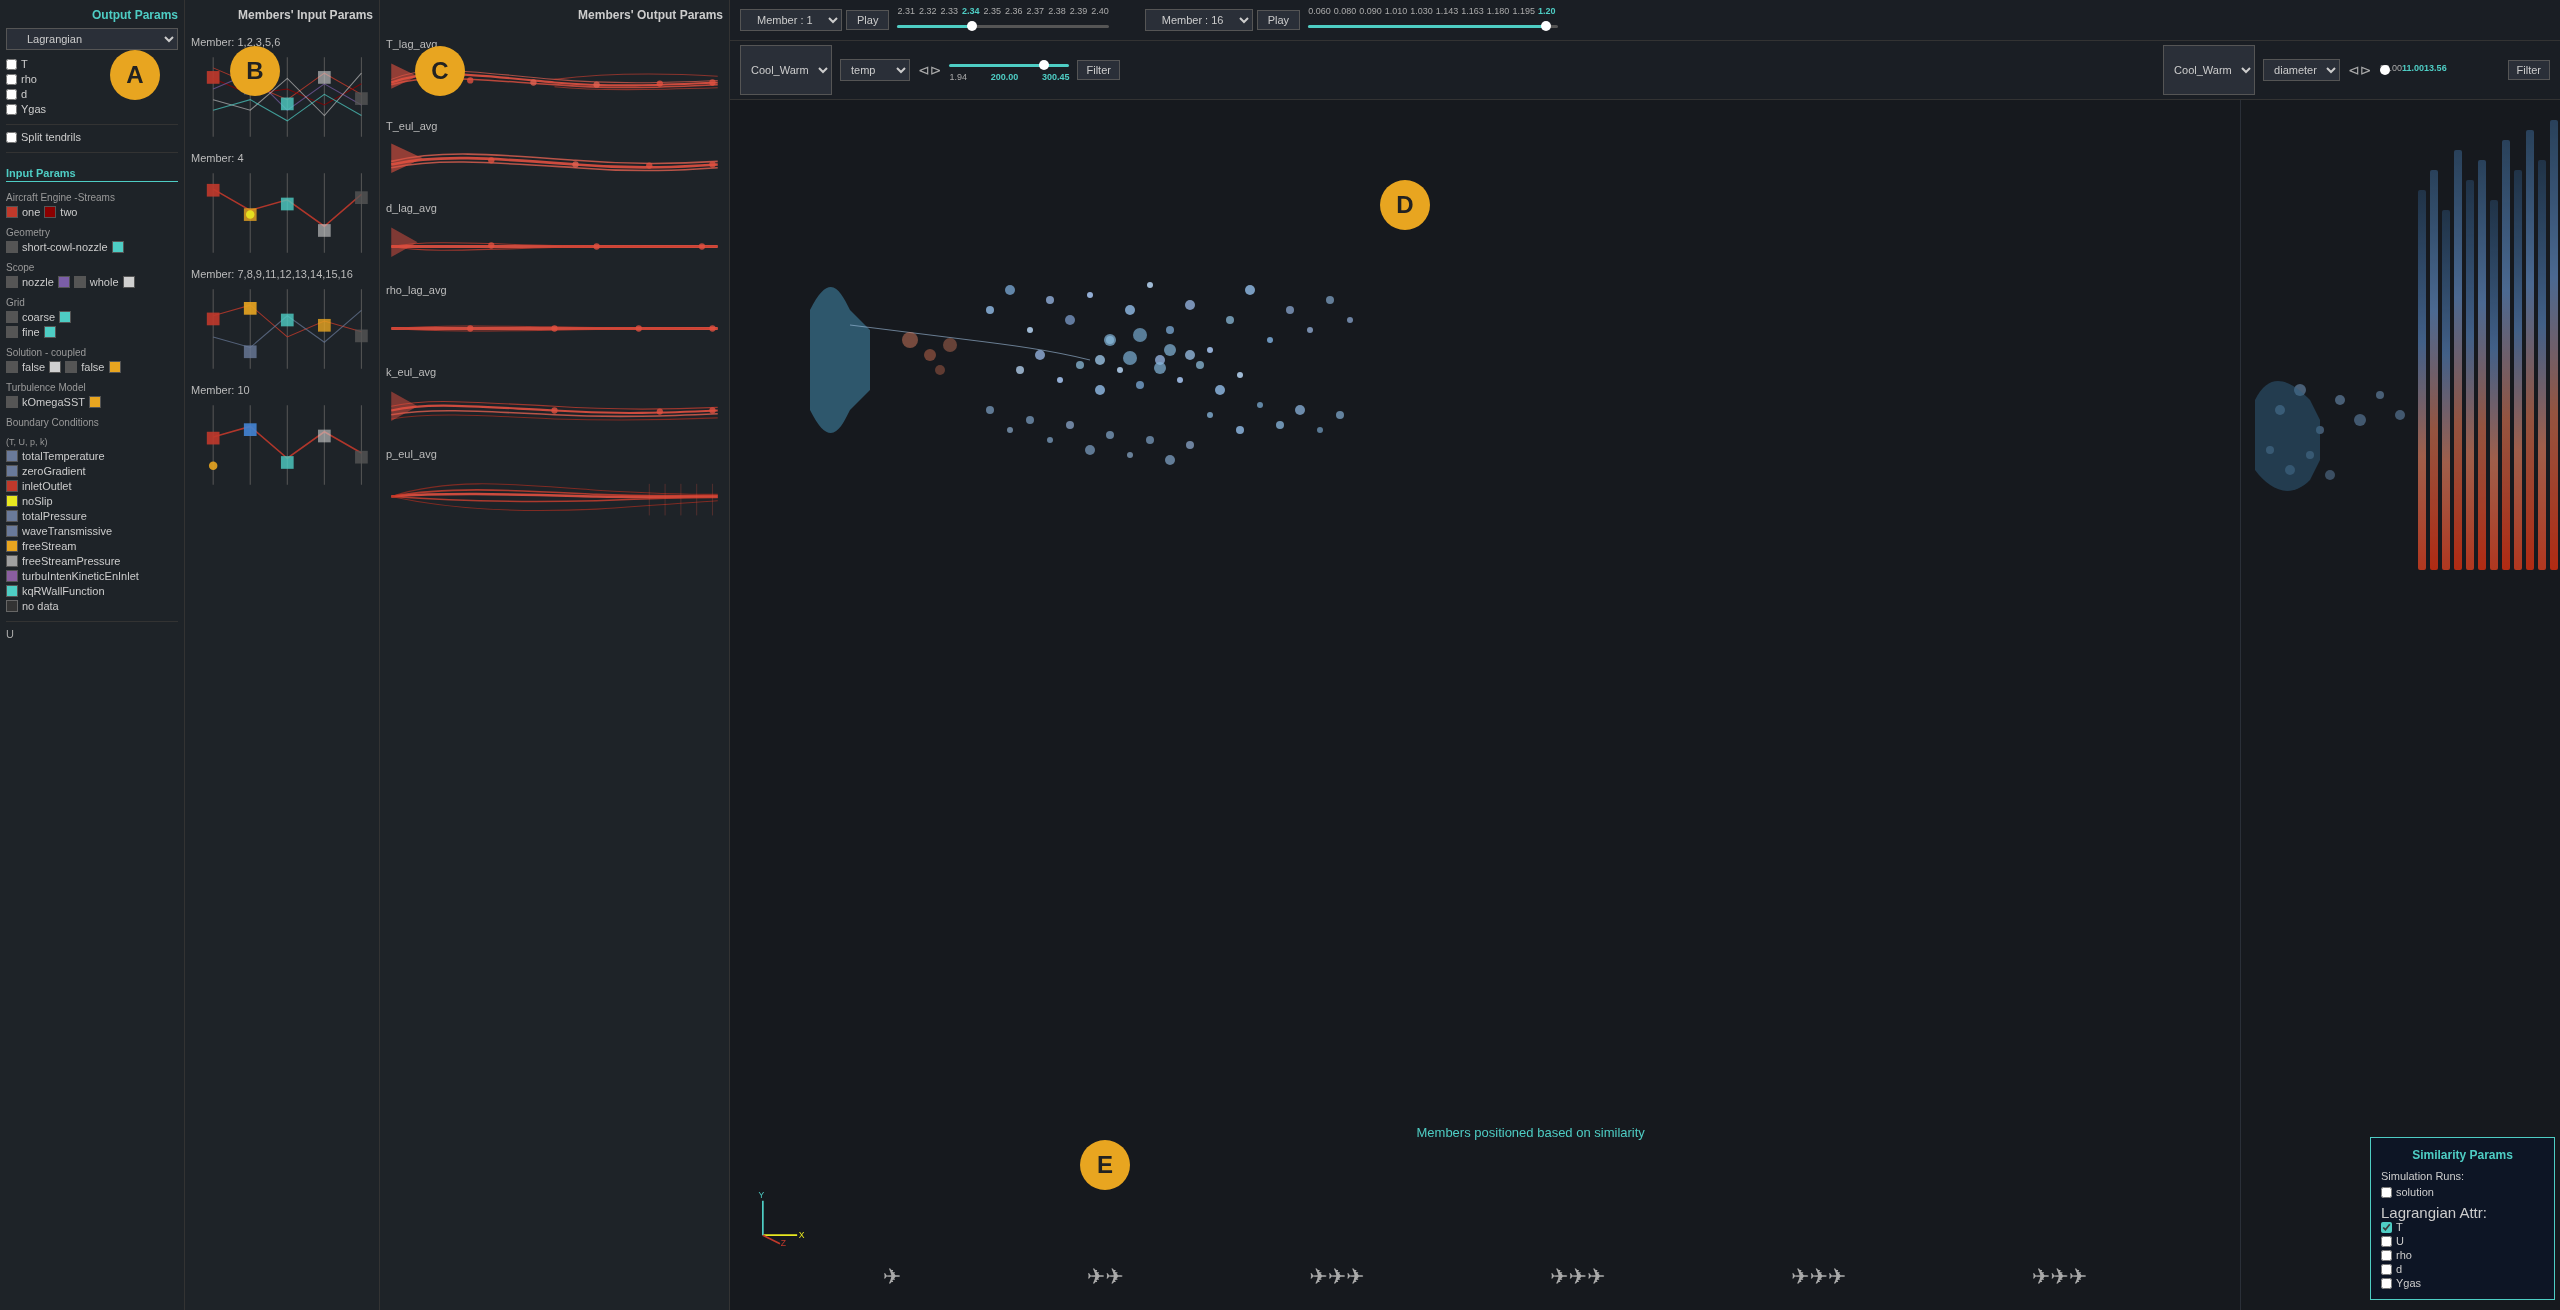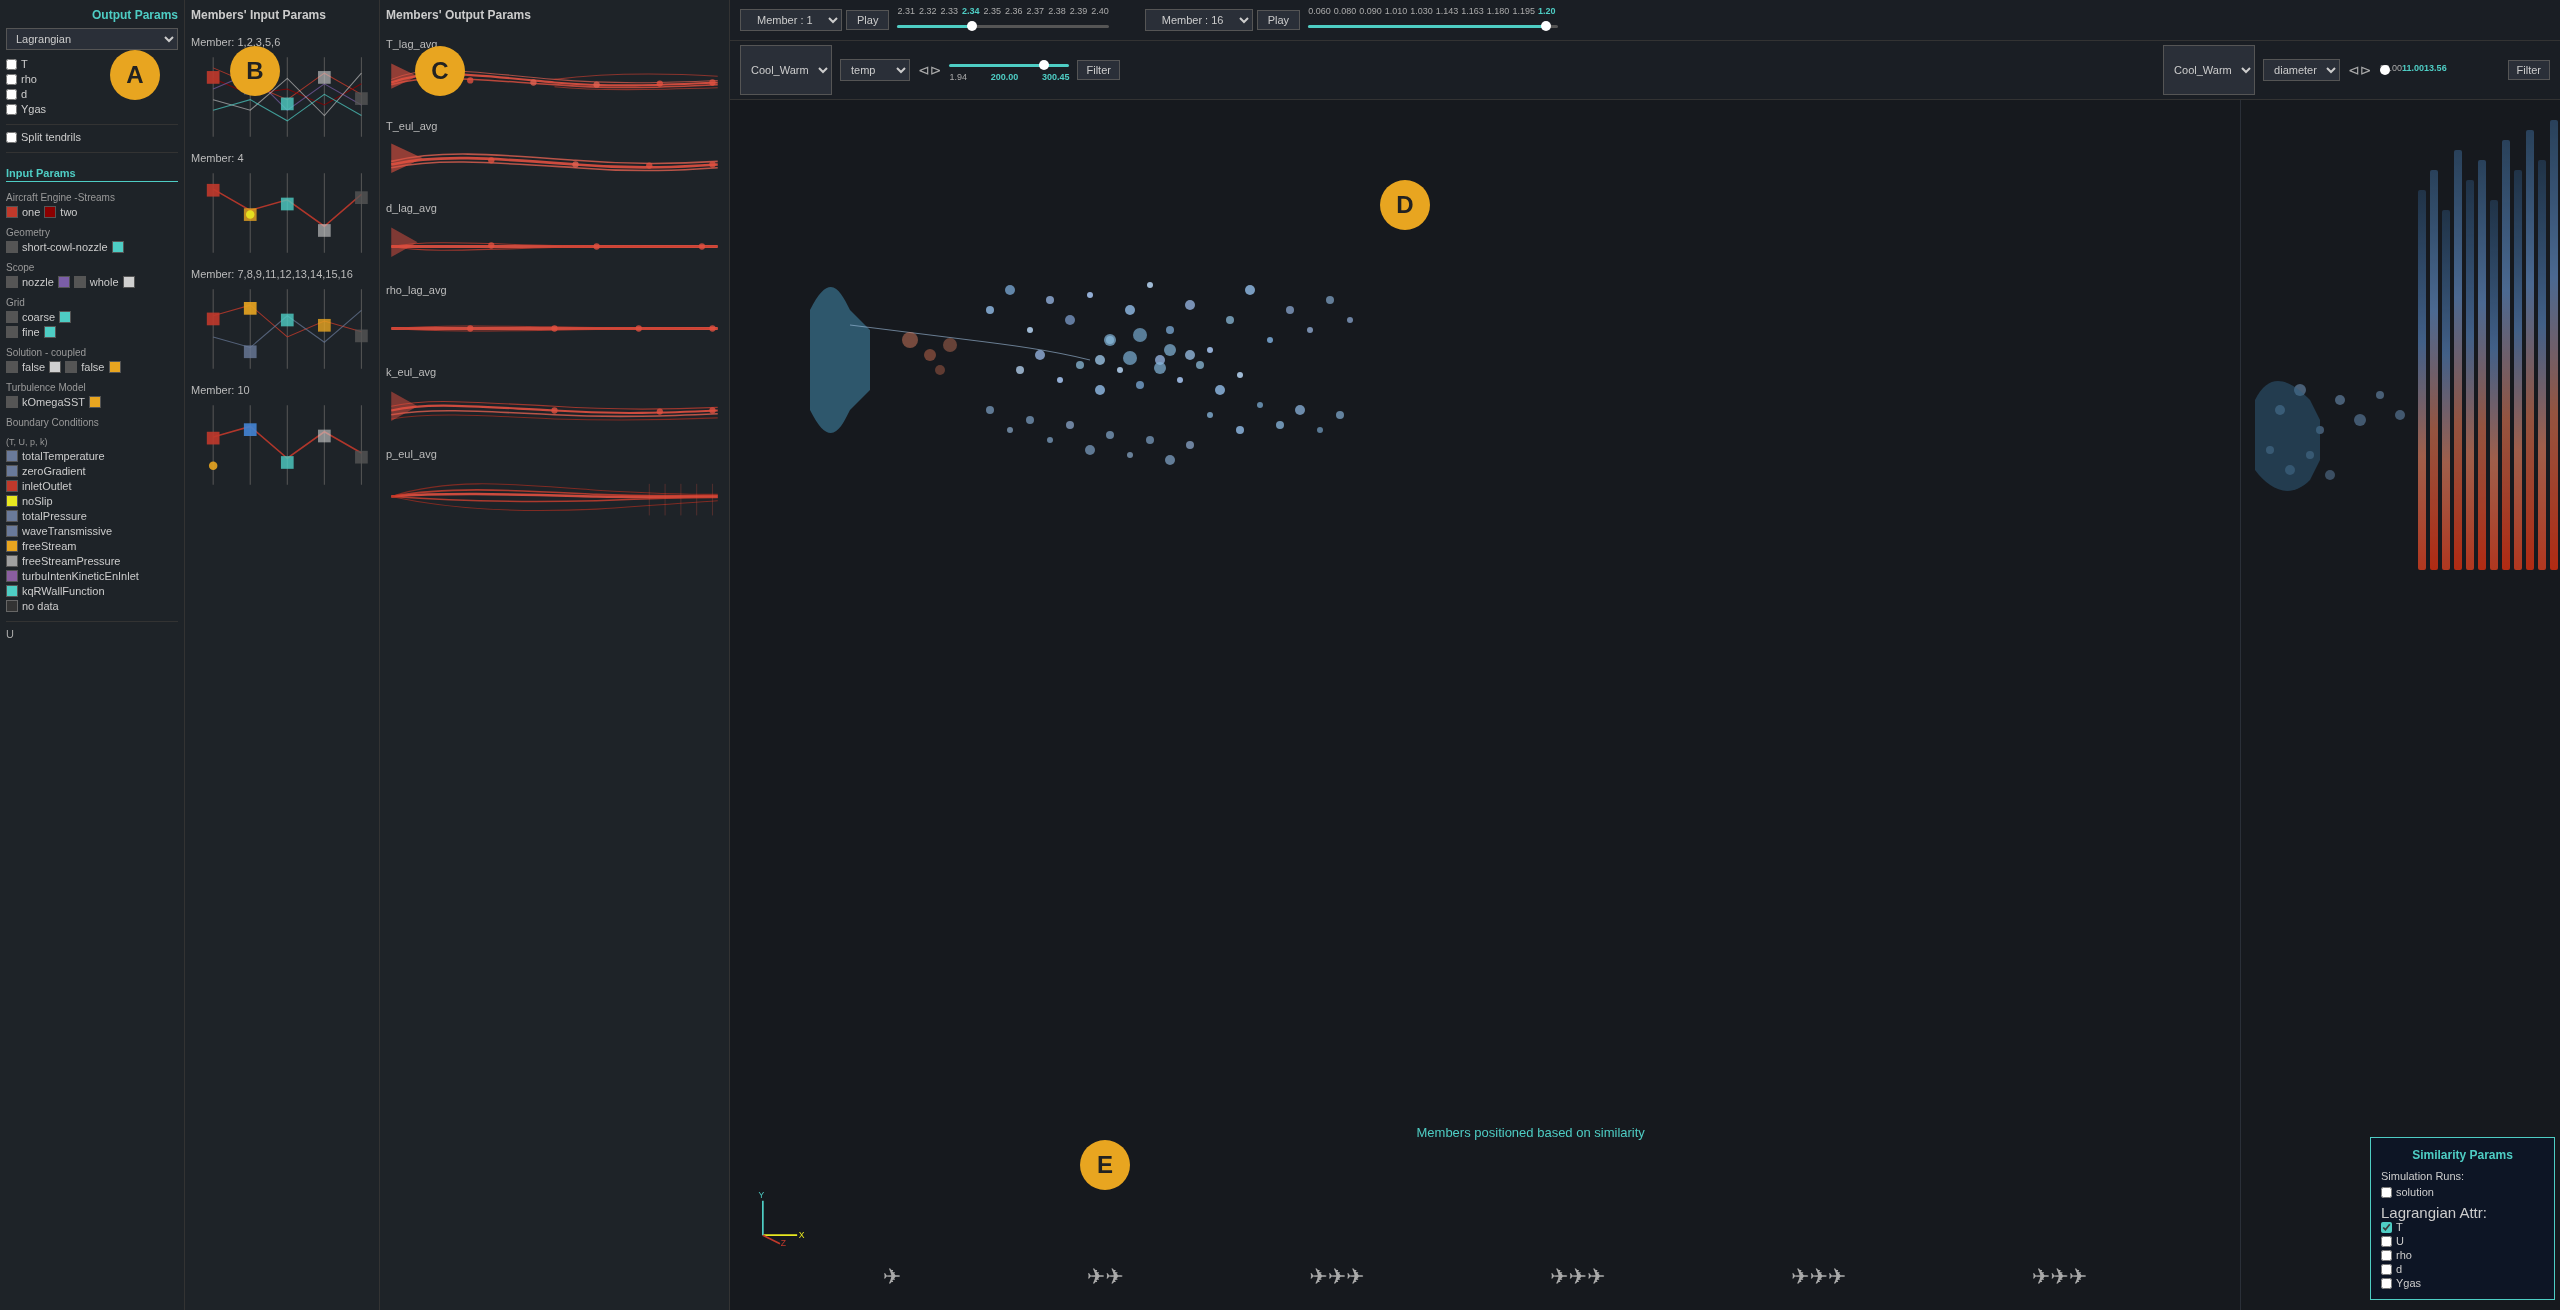--- a/index.html
+++ b/index.html
@@ -34,21 +34,21 @@
       font-size: 12px;
       text-align: right;
       margin-bottom: 6px;
     }
 
     .dropdown-select {
       background: #2a2f38;
       color: #ccc;
       border: 1px solid #555;
       width: 100%;
-      padding: 3px 5px;
+      padding: 3px 16px;
       font-size: 11px;
       margin-bottom: 8px;
       cursor: pointer;
     }
 
     .section-header {
       color: #4ecdc4;
       font-size: 11px;
       font-weight: bold;
       margin-top: 8px;
@@ -125,21 +125,21 @@
       padding: 8px 6px;
       display: flex;
       flex-direction: column;
     }
 
     .panel-title {
       color: #ccc;
       font-size: 12px;
       font-weight: bold;
       margin-bottom: 8px;
-      text-align: left;
+      text-align: right;
     }
 
     .member-group-label {
       color: #bbb;
       font-size: 11px;
       margin-bottom: 4px;
       margin-top: 6px;
     }
 
     

